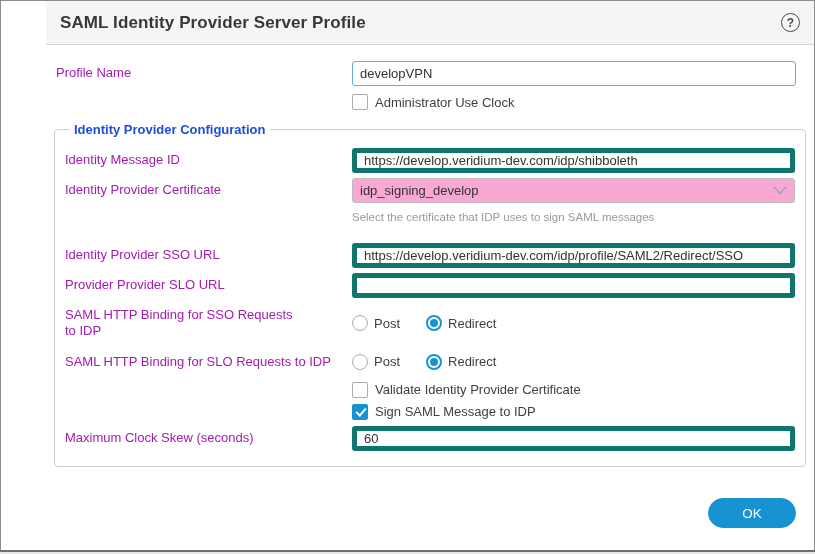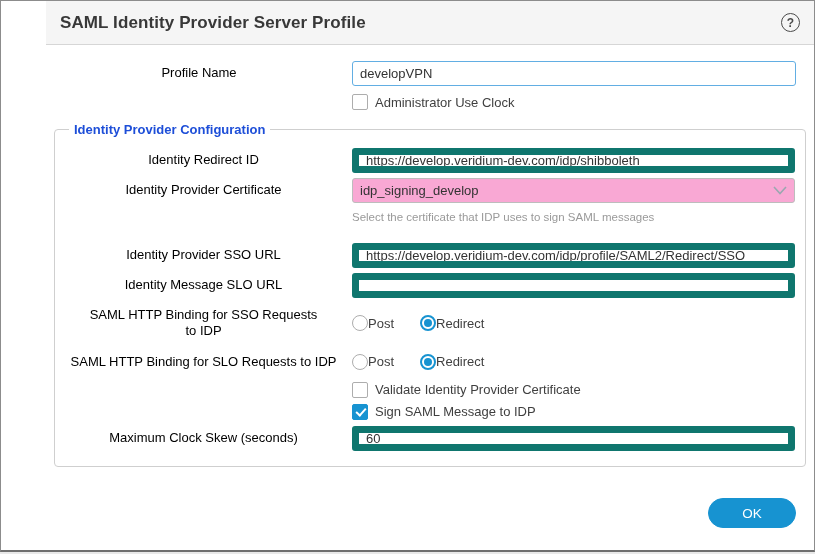--- a/index.html
+++ b/index.html
@@ -27,25 +27,25 @@
   }
 
   
   .content { flex:1 1 auto; display:flex; flex-direction:column; padding-top:12px; }
 
   .row {
     display:grid; grid-template-columns:288px 1fr; column-gap:8px;
     align-items:center; margin:4px 18px 4px 10px;
   }
   .row .lbl {
-    text-align:center; font-size:13px; color:#000000; line-height:1.25; padding-right:2px;
+    text-align:left; font-size:13px; color:#a21caf; line-height:1.25; padding-right:2px;
   }
 
   input[type=text] {
-    width:100%; height:25px; border:7px solid #0f766e; border-radius:3px;
+    width:100%; height:25px; border:5px solid #0f766e; border-radius:3px;
     padding:0 7px; font-size:13px; color:#333; font-family:"Liberation Sans",sans-serif;
     outline:none; background:#fff;
   }
   input[type=text].focused { border:1px solid #62aee3; }
 
   
   .select {
     width:100%; height:25px; border:1px solid #bdbdbd; border-radius:3px;
     background:#f9a8d4; display:flex; align-items:center; justify-content:space-between;
     padding:0 7px; font-size:13px; color:#333; cursor:pointer;
@@ -63,21 +63,21 @@
   .checkbox.on { background:#1793d1; border-color:#1793d1; }
   .checkbox.on::after {
     content:""; position:absolute; left:4.5px; top:1px;
     width:4px; height:8px;
     border:solid #fff; border-width:0 2px 2px 0; transform:rotate(42deg);
   }
   .cb-label { font-size:13px; color:#3f3f3f; }
 
   
   .radio-group { display:flex; align-items:center; gap:26px; }
-  .radio-opt { display:flex; align-items:center; cursor:pointer;justify-content:flex-end; }
+  .radio-opt { display:flex; align-items:center; gap:6px; cursor:pointer;justify-content:flex-end; }
   .radio {
     width:16px; height:16px; border-radius:50%; border:1.5px solid #adadad;
     background:#fff; position:relative; flex:0 0 16px;
   }
   .radio.on { border:2px solid #1793d1; }
   .radio.on::after {
     content:""; position:absolute; left:50%; top:50%; transform:translate(-50%,-50%);
     width:8px; height:8px; border-radius:50%; background:#1793d1;
   }
   .radio-label { font-size:13px; color:#3f3f3f; }
@@ -132,21 +132,21 @@
         <span class="cb-label">Administrator Use Clock</span>
       </span>
     </div>
 
     <fieldset class="group">
       <legend>Identity Provider Configuration</legend>
 
       <div class="spacer-xs"></div>
 
       <div class="row">
-        <span class="lbl">Identity Redirect ID</span>
+        <span class="lbl">Identity Message ID</span>
         <input type="text" value="https://develop.veridium-dev.com/idp/shibboleth" style="">
       </div>
 
       <div class="row">
         <span class="lbl">Identity Provider Certificate</span>
         <div class="select">
           <span>idp_signing_develop</span>
           <svg width="14" height="9" viewBox="0 0 14 9">
             <polyline points="1,1 7,7.5 13,1" fill="none" stroke="#9aa7b0" stroke-width="1.6"></polyline>
           </svg>
@@ -158,21 +158,21 @@
       </div>
 
       <div class="spacer-sm"></div>
 
       <div class="row">
         <span class="lbl">Identity Provider SSO URL</span>
         <input type="text" value="https://develop.veridium-dev.com/idp/profile/SAML2/Redirect/SSO" style="">
       </div>
 
       <div class="row">
-        <span class="lbl">Identity Message SLO URL</span>
+        <span class="lbl">Provider Provider SLO URL</span>
         <input type="text" value="" style="">
       </div>
 
       <div class="row" style="margin-top:9px;">
         <span class="lbl"><span class="narrow-lbl">SAML HTTP Binding for SSO Requests to IDP</span></span>
         <div class="radio-group">
           <span class="radio-opt">
             <span class="radio"></span>
             <span class="radio-label">Post</span>
           </span>

